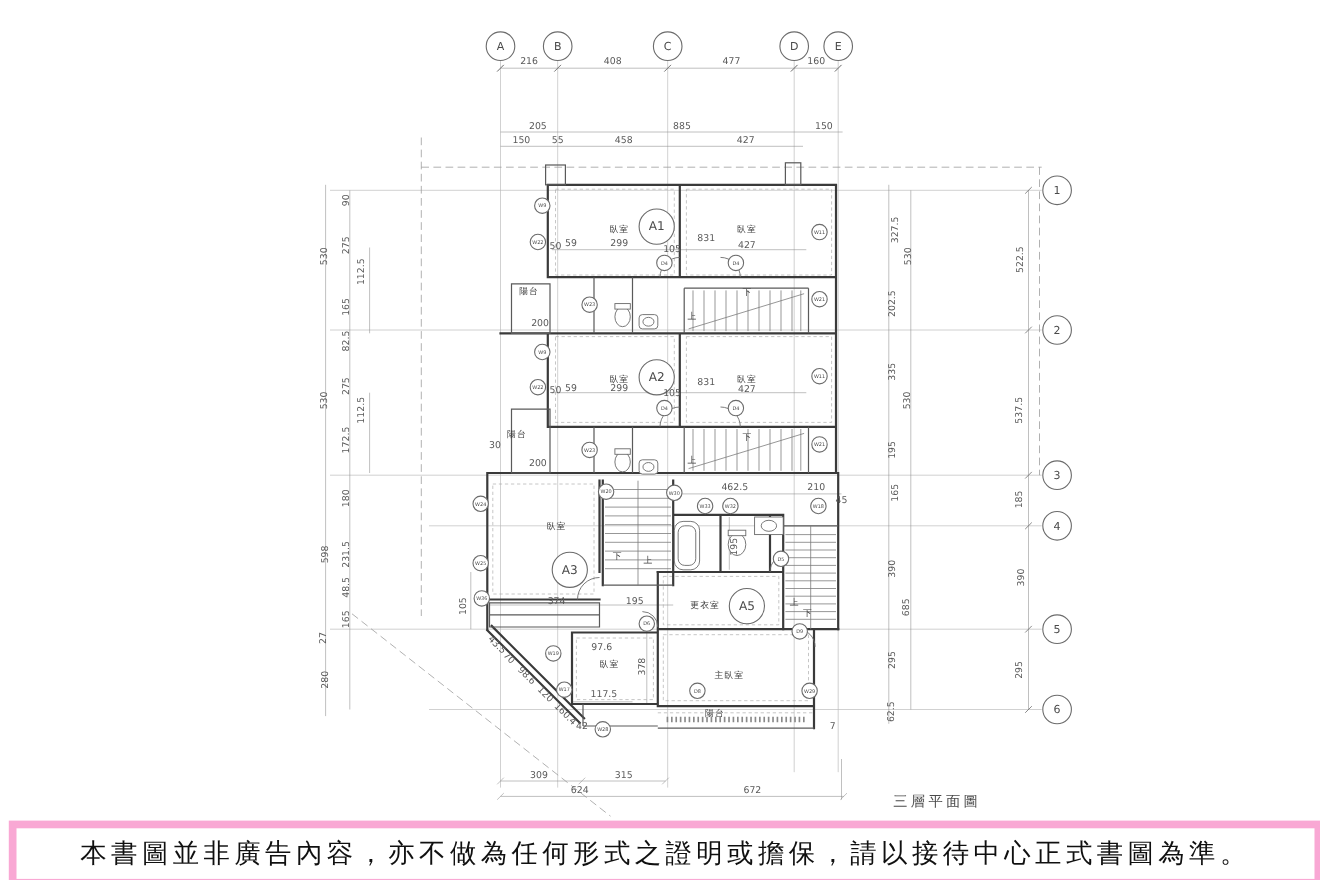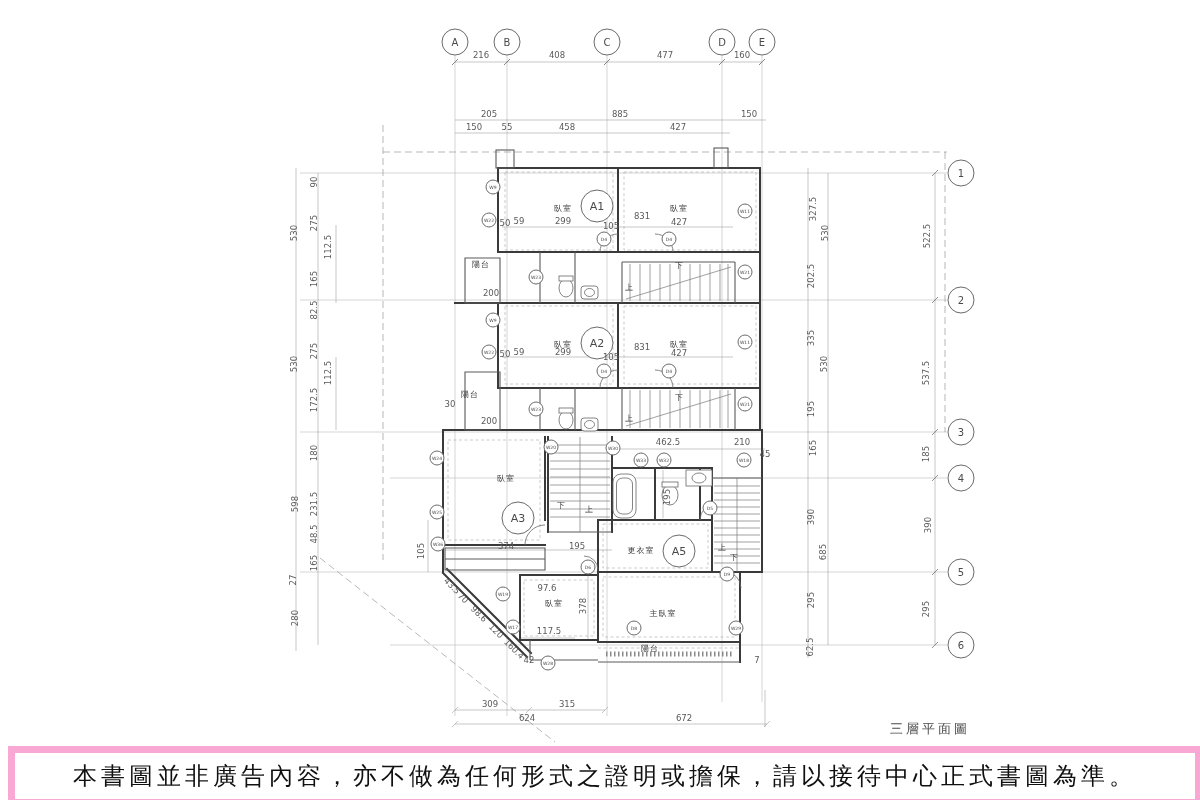--- a/index.html
+++ b/index.html
@@ -9,21 +9,21 @@
   
   text{fill:#4a4a4a;}
   .dim{font:8.5px "DejaVu Sans",sans-serif;fill:#5a5a5a;text-anchor:middle;}
   .room{font:8px "Liberation Serif",serif;fill:#3c3c3c;text-anchor:middle;letter-spacing:1px;}
   .stair-txt{font:8px "Liberation Serif",serif;fill:#3c3c3c;text-anchor:middle;}
   .bubble-circle{fill:#fff;stroke:#6b6b6b;stroke-width:1;}
   .grid-bubble-text{font:10px "DejaVu Sans",sans-serif;fill:#4a4a4a;text-anchor:middle;}
   .unit-bubble-text{font:11px "DejaVu Sans",sans-serif;fill:#4a4a4a;text-anchor:middle;}
   .tag-bubble-text{font:4.5px "DejaVu Sans",sans-serif;fill:#4a4a4a;text-anchor:middle;}
   .tick{stroke:#777;stroke-width:0.8;}
-  #drawing-title{position:absolute;left:890px;top:720px;width:160px;
+  #drawing-title{position:absolute;left:812px;top:720px;width:160px;
     font:13px "Liberation Serif",serif;color:#4a4a4a;letter-spacing:3px;}
   #disclaimer-box{position:absolute;left:8px;top:746px;width:1180px;height:46px;
     border:7px solid #f9a8d4;background:#fff;display:flex;align-items:center;justify-content:center;}
   #disclaimer-text{font-family:"Liberation Serif",serif;font-size:24px;color:#101010;
     letter-spacing:4px;white-space:nowrap;}
 </style>
 </head>
 <body>
 
 <div id="plan-canvas">

